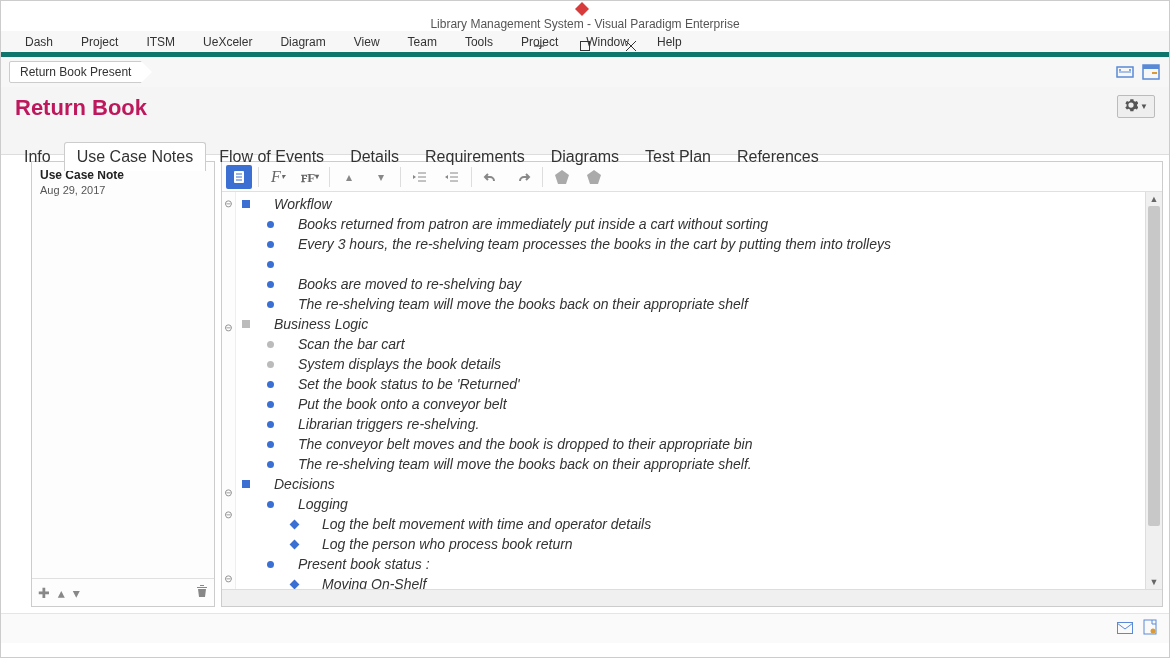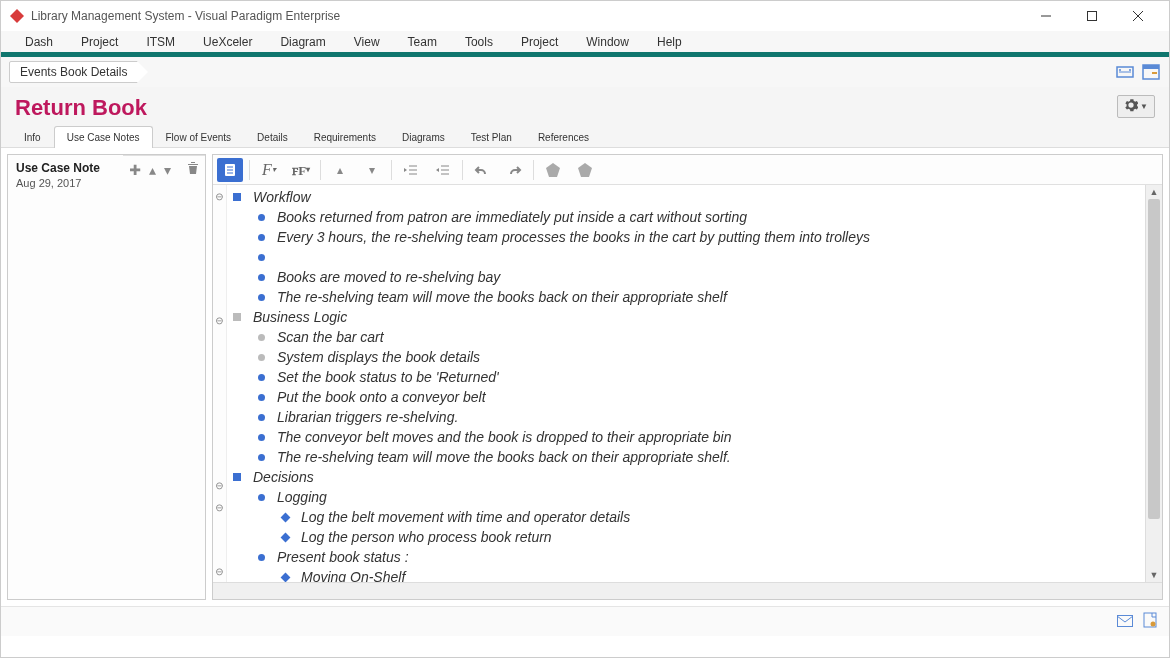--- a/index.html
+++ b/index.html
@@ -1,52 +1,52 @@
 <!DOCTYPE html>
 <html><head>
 <meta charset="utf-8">
 <style>
 * { box-sizing: border-box; margin: 0; padding: 0; }
 body { font-family: "Segoe UI", Tahoma, sans-serif; font-size: 12px; background: #fff; width: 1170px; height: 658px; overflow: hidden; border: 1px solid #ccc; }
-.titlebar { height: 30px; display: flex; align-items: center; padding: 0 8px; background: #fff; }
+.titlebar { height: 30px; display: flex; align-items: center; padding: 0 8px; background: #fff; flex-direction: column; }
 .titlebar .app-icon { width: 16px; height: 16px; margin-right: 6px; }
 .titlebar .title { color: #555; font-size: 12px; flex: 1; }
 .win-controls { display: flex; gap: 0; }
 .win-btn { width: 46px; height: 30px; display: flex; align-items: center; justify-content: center; }
 .menubar { height: 26px; display: flex; align-items: center; padding: 0 10px; gap: 0; border-bottom: 5px solid #0f766e; background: #f7f7f7; }
 .menu-item { padding: 4px 14px; font-size: 12px; color: #333; cursor: default; }
 .breadcrumb-row { height: 30px; display: flex; align-items: center; padding: 0 8px; background: #f7f7f7; }
 .breadcrumb { display: inline-flex; align-items: center; height: 22px; border: 1px solid #ccc; border-radius: 2px 0 0 2px; padding: 0 10px; background: #fff; position: relative; font-size: 12px; color: #333; }
 .breadcrumb::after { content: ""; position: absolute; right: -11px; top: -1px; width: 0; height: 0; border-top: 11px solid transparent; border-bottom: 11px solid transparent; border-left: 11px solid #fff; }
 .breadcrumb::before { content: ""; position: absolute; right: -12px; top: -1px; width: 0; height: 0; border-top: 11px solid transparent; border-bottom: 11px solid transparent; border-left: 11px solid #ccc; z-index: -1; }
 .breadcrumb-spacer { flex: 1; }
 .tool-icon { width: 20px; height: 20px; margin-left: 6px; display: flex; align-items: center; justify-content: center; }
 .page-title-row { padding: 8px 14px 4px 14px; display: flex; align-items: flex-start; background: #f5f5f5; }
 .page-title { font-size: 22px; font-weight: 700; color: #be185d; flex: 1; }
 .gear-box { border: 1px solid #bbb; border-radius: 2px; padding: 2px 6px; display: flex; align-items: center; gap: 2px; background: #eee; }
 .tabs { display: flex; align-items: flex-end; padding: 0 10px; background: #f5f5f5; border-bottom: 1px solid #ddd; }
-.tab { padding: 5px 12px; font-size: 10px; color: #333; border: 1px solid transparent; border-bottom: none; cursor: default; position: relative; top: 1px; }
+.tab { padding: 5px 12px; font-size: 16px; color: #333; border: 1px solid transparent; border-bottom: none; cursor: default; position: relative; top: 17px; }
 .tab.active { background: #fff; border-color: #ccc; border-radius: 3px 3px 0 0; }
 .content { display: flex; height: 458px; padding: 6px; gap: 6px; background: #fff; }
-.sidebar { width: 199px; border: 1px solid #ccc; display: flex; flex-direction: row; background: #fdfdfd; }
+.sidebar { width: 184px; border: 1px solid #ccc; display: flex; flex-direction: column; background: #fdfdfd; margin-left: 24px; }
 .sidebar-body { flex: 1; padding: 6px 8px; }
 .note-title { font-weight: 700; font-size: 12px; color: #222; }
 .note-date { font-size: 11px; color: #555; margin-top: 2px; }
 .sidebar-footer { height: 28px; border-top: 1px solid #e0e0e0; display: flex; align-items: center; padding: 0 6px; gap: 8px; }
 .sidebar-footer .spacer { flex: 1; }
 .sf-icon { color: #888; font-size: 14px; }
 .editor-column { flex: 1; display: flex; flex-direction: column; border: 1px solid #ccc; }
 .editor-toolbar { height: 30px; display: flex; align-items: center; gap: 6px; padding: 2px 4px; border-bottom: 1px solid #e0e0e0; background: #fdfdfd; }
 .et-btn { width: 26px; height: 24px; display: flex; align-items: center; justify-content: center; color: #888; }
 .et-sep { width: 1px; height: 20px; background: #ddd; }
 .editor-body { flex: 1; position: relative; overflow: hidden; display: flex; }
 .gutter { width: 14px; background: #fdfdfd; border-right: 1px solid #eee; display: flex; flex-direction: column; align-items: center; padding-top: 2px; gap: 2px; }
 .gutter .collapse { font-size: 10px; color: #888; line-height: 20px; height: 20px; }
 .outline { flex: 1; padding: 2px 8px 2px 4px; font-size: 14px; color: #333; overflow: hidden; font-style: italic; }
-.row { display: flex; align-items: flex-start; line-height: 20px; min-height: 20px; }
+.row { display: flex; align-items: flex-start; line-height: 20px; min-height: 20px; gap: 12px; }
 .bullet { width: 12px; display: inline-flex; justify-content: center; margin-right: 10px; flex-shrink: 0; }
 .sq-blue { width: 8px; height: 8px; background: #3b6fd1; margin-top: 6px; }
 .sq-grey { width: 8px; height: 8px; background: #bbb; margin-top: 6px; }
 .dot-blue { width: 7px; height: 7px; border-radius: 50%; background: #3b6fd1; margin-top: 7px; }
 .dot-grey { width: 7px; height: 7px; border-radius: 50%; background: #bbb; margin-top: 7px; }
 .diamond-blue { width: 7px; height: 7px; background: #3b6fd1; transform: rotate(45deg); margin-top: 7px; }
 .ind1 { margin-left: 24px; }
 .ind2 { margin-left: 48px; }
 .outline b { font-weight: 400; }
 .scrollbar { width: 17px; background: #f0f0f0; border-left: 1px solid #ddd; position: relative; }
@@ -96,21 +96,21 @@
   <div class="menu-item">Diagram</div>
   <div class="menu-item">View</div>
   <div class="menu-item">Team</div>
   <div class="menu-item">Tools</div>
   <div class="menu-item">Project</div>
   <div class="menu-item">Window</div>
   <div class="menu-item">Help</div>
 </div>
 
 <div class="breadcrumb-row">
-  <div class="breadcrumb">Events Book Details</div>
+  <div class="breadcrumb">Return Book Present</div>
   <div class="breadcrumb-spacer"></div>
   <div class="tool-icon">
       <svg width="18" height="16">
         <rect x="1" y="3" width="16" height="10" fill="none" stroke="#5a8ad6" stroke-width="1.5"></rect>
         <line x1="3" y1="8" x2="15" y2="8" stroke="#5a8ad6"></line>
         <circle cx="4" cy="6" r="1" fill="#5a8ad6"></circle>
         <circle cx="14" cy="6" r="1" fill="#5a8ad6"></circle>
       </svg>
     </div>
   <div class="tool-icon">

